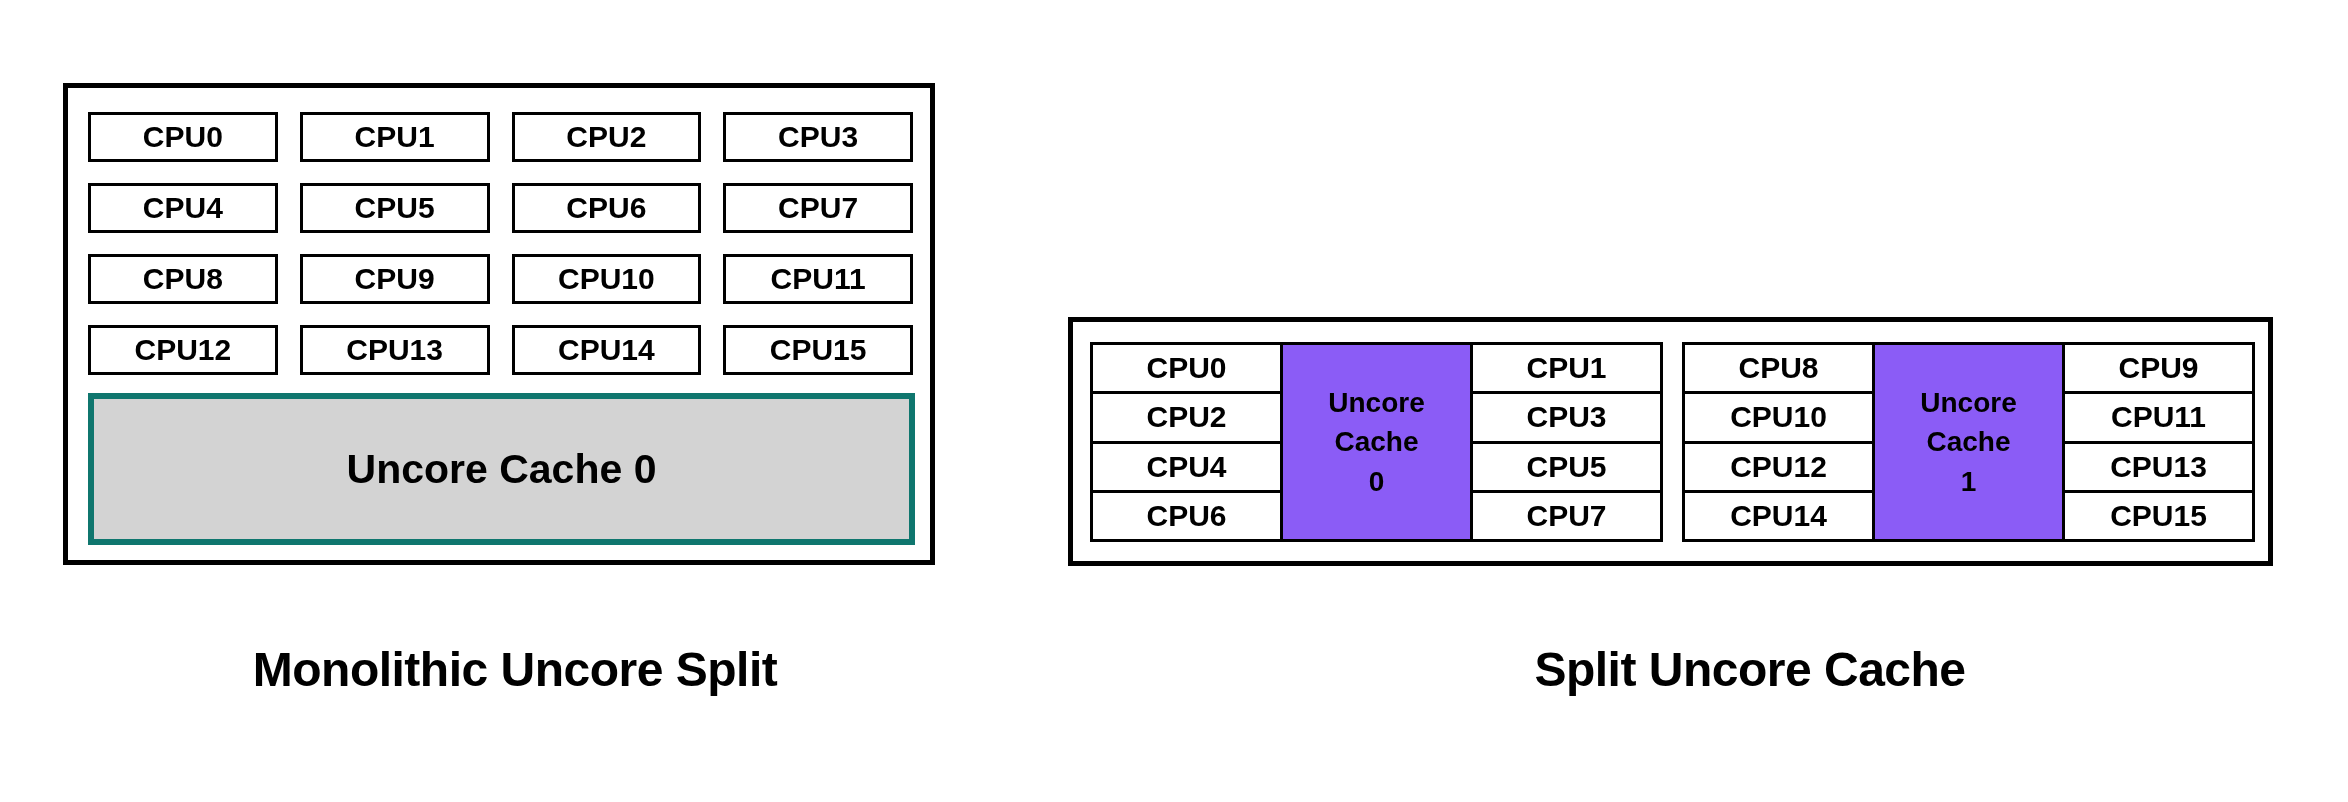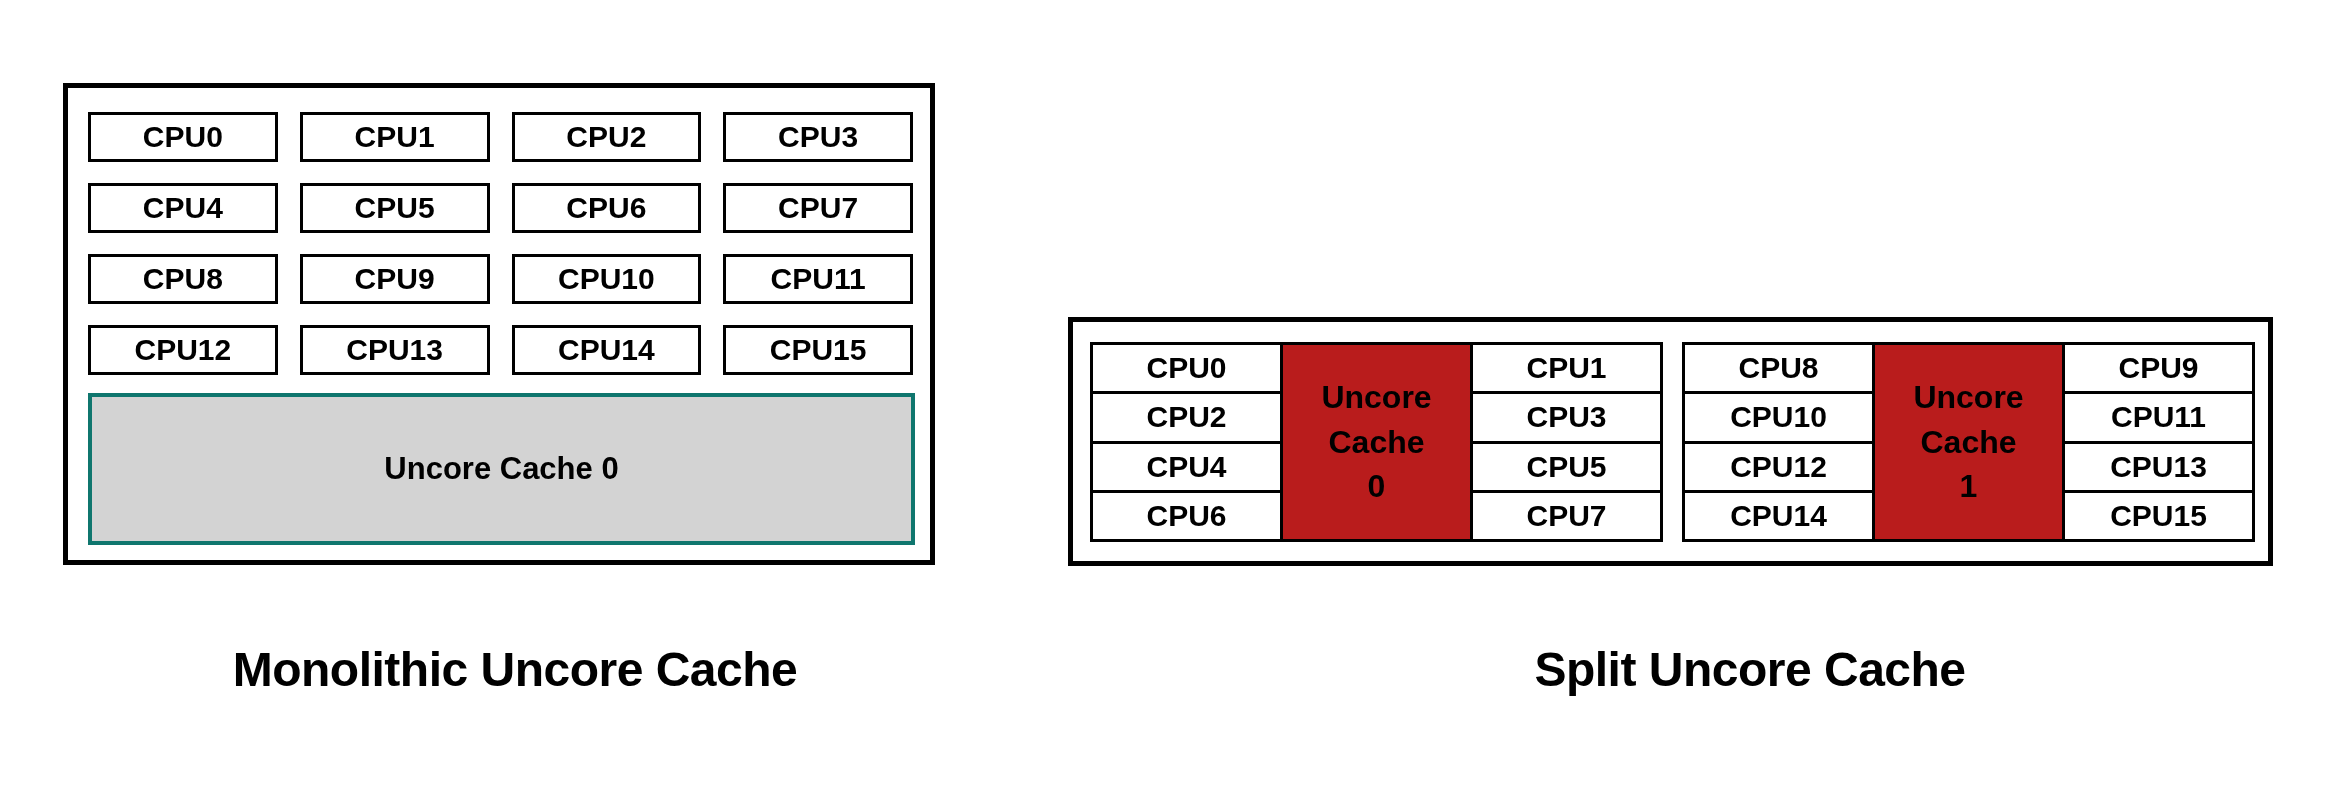--- a/index.html
+++ b/index.html
@@ -42,27 +42,27 @@
     align-items: center;
     justify-content: center;
     font-size: 30px;
     font-weight: bold;
     white-space: nowrap;
   }
   .mono-cache {
     position: absolute;
     left: 20px; top: 305px;
     width: 827px; height: 152px;
-    border: 4px solid #0f766e;
+    border: 6px solid #0f766e;
     box-sizing: border-box;
     background: #D3D3D3;
     display: flex;
     align-items: center;
     justify-content: center;
-    font-size: 31px;
+    font-size: 41px;
     font-weight: bold;
   }
 
   
   .split-outer {
     position: absolute;
     left: 1068px; top: 317px;
     width: 1205px; height: 249px;
     border: 5px solid #000;
     box-sizing: border-box;
@@ -87,26 +87,26 @@
     display: flex;
     align-items: center;
     justify-content: center;
     font-size: 30px;
     font-weight: bold;
     white-space: nowrap;
   }
   .cache-cell {
     grid-row: 1 / 5;
     grid-column: 2 / 3;
-    background: #b91c1c;
+    background: #8b5cf6;
     display: flex;
     flex-direction: column;
     align-items: center;
     justify-content: center;
-    font-size: 32px;
+    font-size: 28px;
     font-weight: bold;
     line-height: 1.4;
     text-align: center;
   }
   .col1 { grid-column: 1; }
   .col3 { grid-column: 3; }
   .r1 { grid-row: 1; } .r2 { grid-row: 2; } .r3 { grid-row: 3; } .r4 { grid-row: 4; }
 
   
   .caption {
@@ -139,21 +139,21 @@
     <div class="cpu-box">CPU9</div>
     <div class="cpu-box">CPU10</div>
     <div class="cpu-box">CPU11</div>
     <div class="cpu-box">CPU12</div>
     <div class="cpu-box">CPU13</div>
     <div class="cpu-box">CPU14</div>
     <div class="cpu-box">CPU15</div>
   </div>
   <div class="mono-cache">Uncore Cache 0</div>
 </div>
-<div class="caption caption-left">Monolithic Uncore Cache</div>
+<div class="caption caption-left">Monolithic Uncore Split</div>
 
 <div class="split-outer">
 
   <div class="cluster cluster-0">
     <div class="cell col1 r1">CPU0</div>
     <div class="cell col1 r2">CPU2</div>
     <div class="cell col1 r3">CPU4</div>
     <div class="cell col1 r4">CPU6</div>
     <div class="cache-cell">
       <div>Uncore</div>

